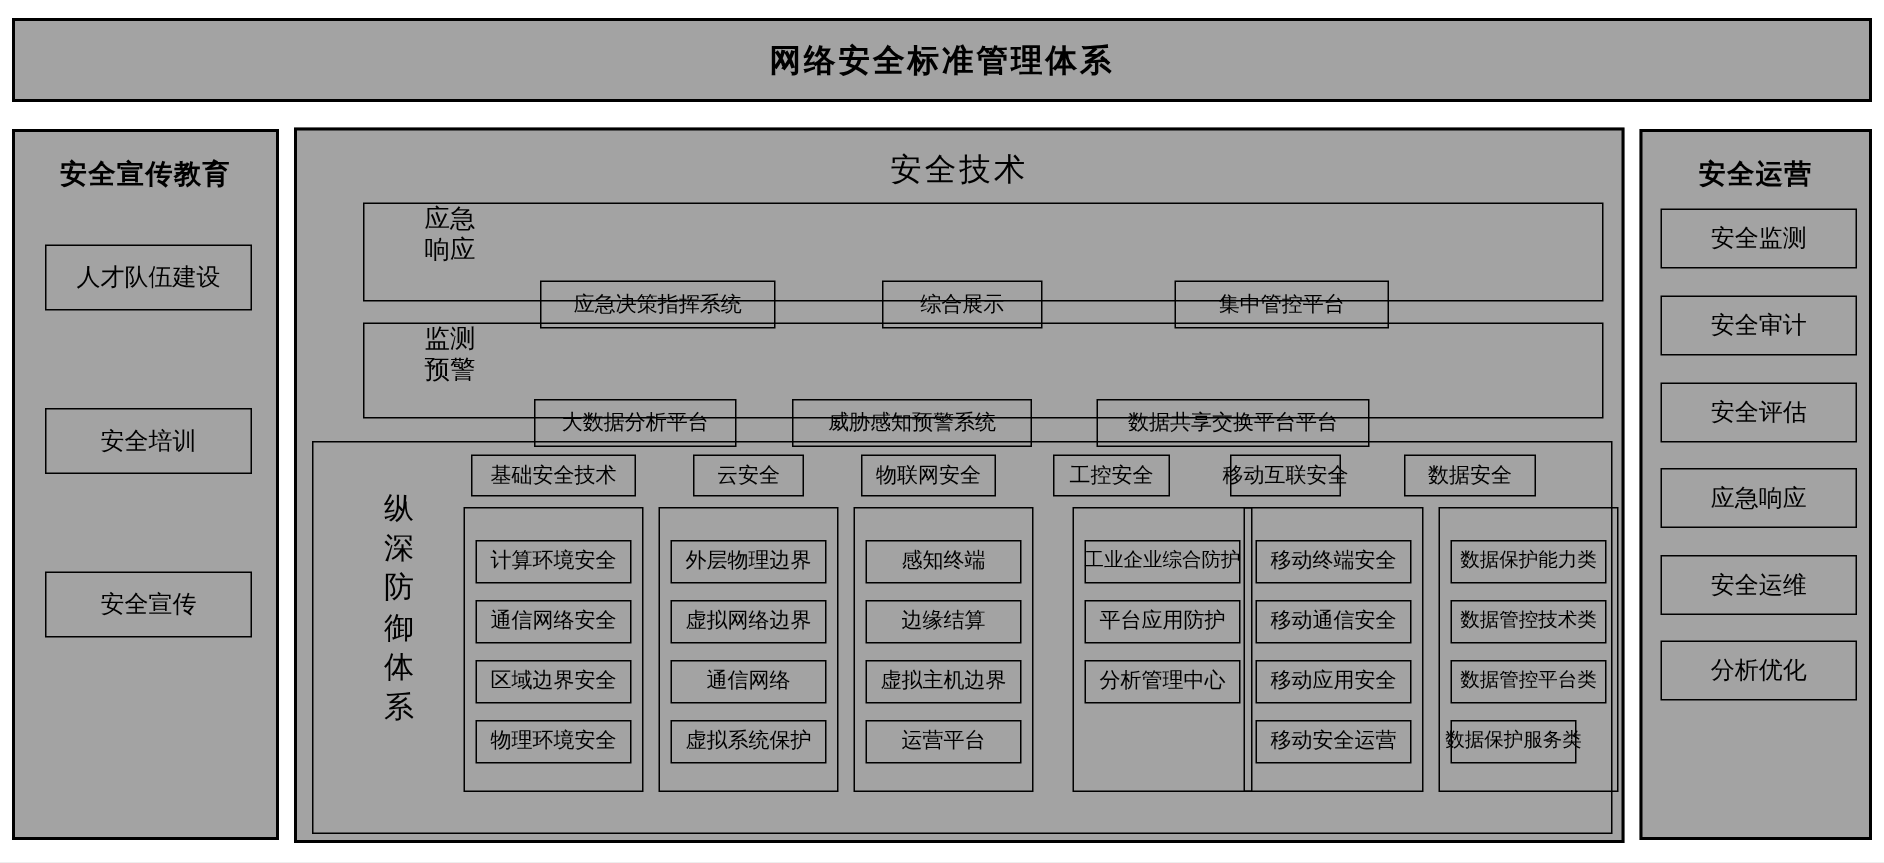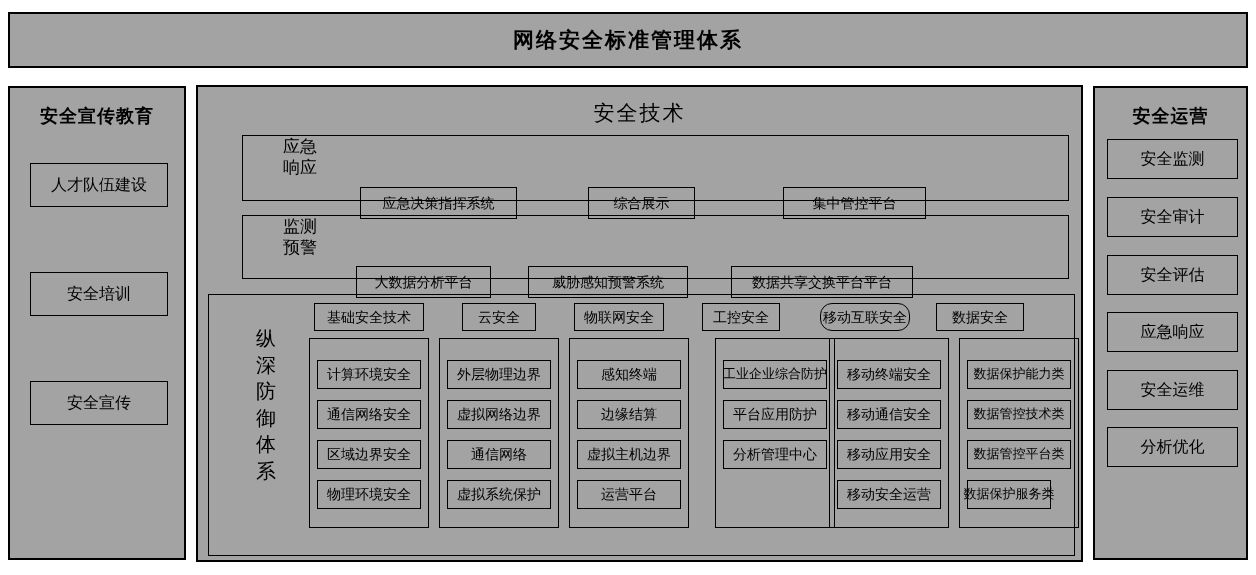--- a/index.html
+++ b/index.html
@@ -211,21 +211,21 @@
         <div class="ctr col-cell cell-r3" style="width:104px;">运营平台</div>
       </div>
 
       <div class="ctr col-head" style="left:493px; width:78px;">工控安全</div>
       <div class="col-body" style="left:490px; width:120px;margin-left:16px;">
         <div class="ctr col-cell cell-r0" style="width:104px; font-size:13px;">工业企业综合防护</div>
         <div class="ctr col-cell cell-r1" style="width:104px;">平台应用防护</div>
         <div class="ctr col-cell cell-r2" style="width:104px;">分析管理中心</div>
       </div>
 
-      <div class="ctr col-head" style="left:611px; width:90px;border-radius:12px;">移动互联安全</div>
+      <div class="ctr col-head" style="left:611px; width:74px;">移动互联安全</div>
       <div class="col-body" style="left:620px; width:120px;">
         <div class="ctr col-cell cell-r0" style="width:104px;">移动终端安全</div>
         <div class="ctr col-cell cell-r1" style="width:104px;">移动通信安全</div>
         <div class="ctr col-cell cell-r2" style="width:104px;">移动应用安全</div>
         <div class="ctr col-cell cell-r3" style="width:104px;">移动安全运营</div>
       </div>
 
       <div class="ctr col-head" style="left:727px; width:88px;">数据安全</div>
       <div class="col-body" style="left:750px; width:120px;">
         <div class="ctr col-cell cell-r0" style="width:104px; font-size:13px;">数据保护能力类</div>

